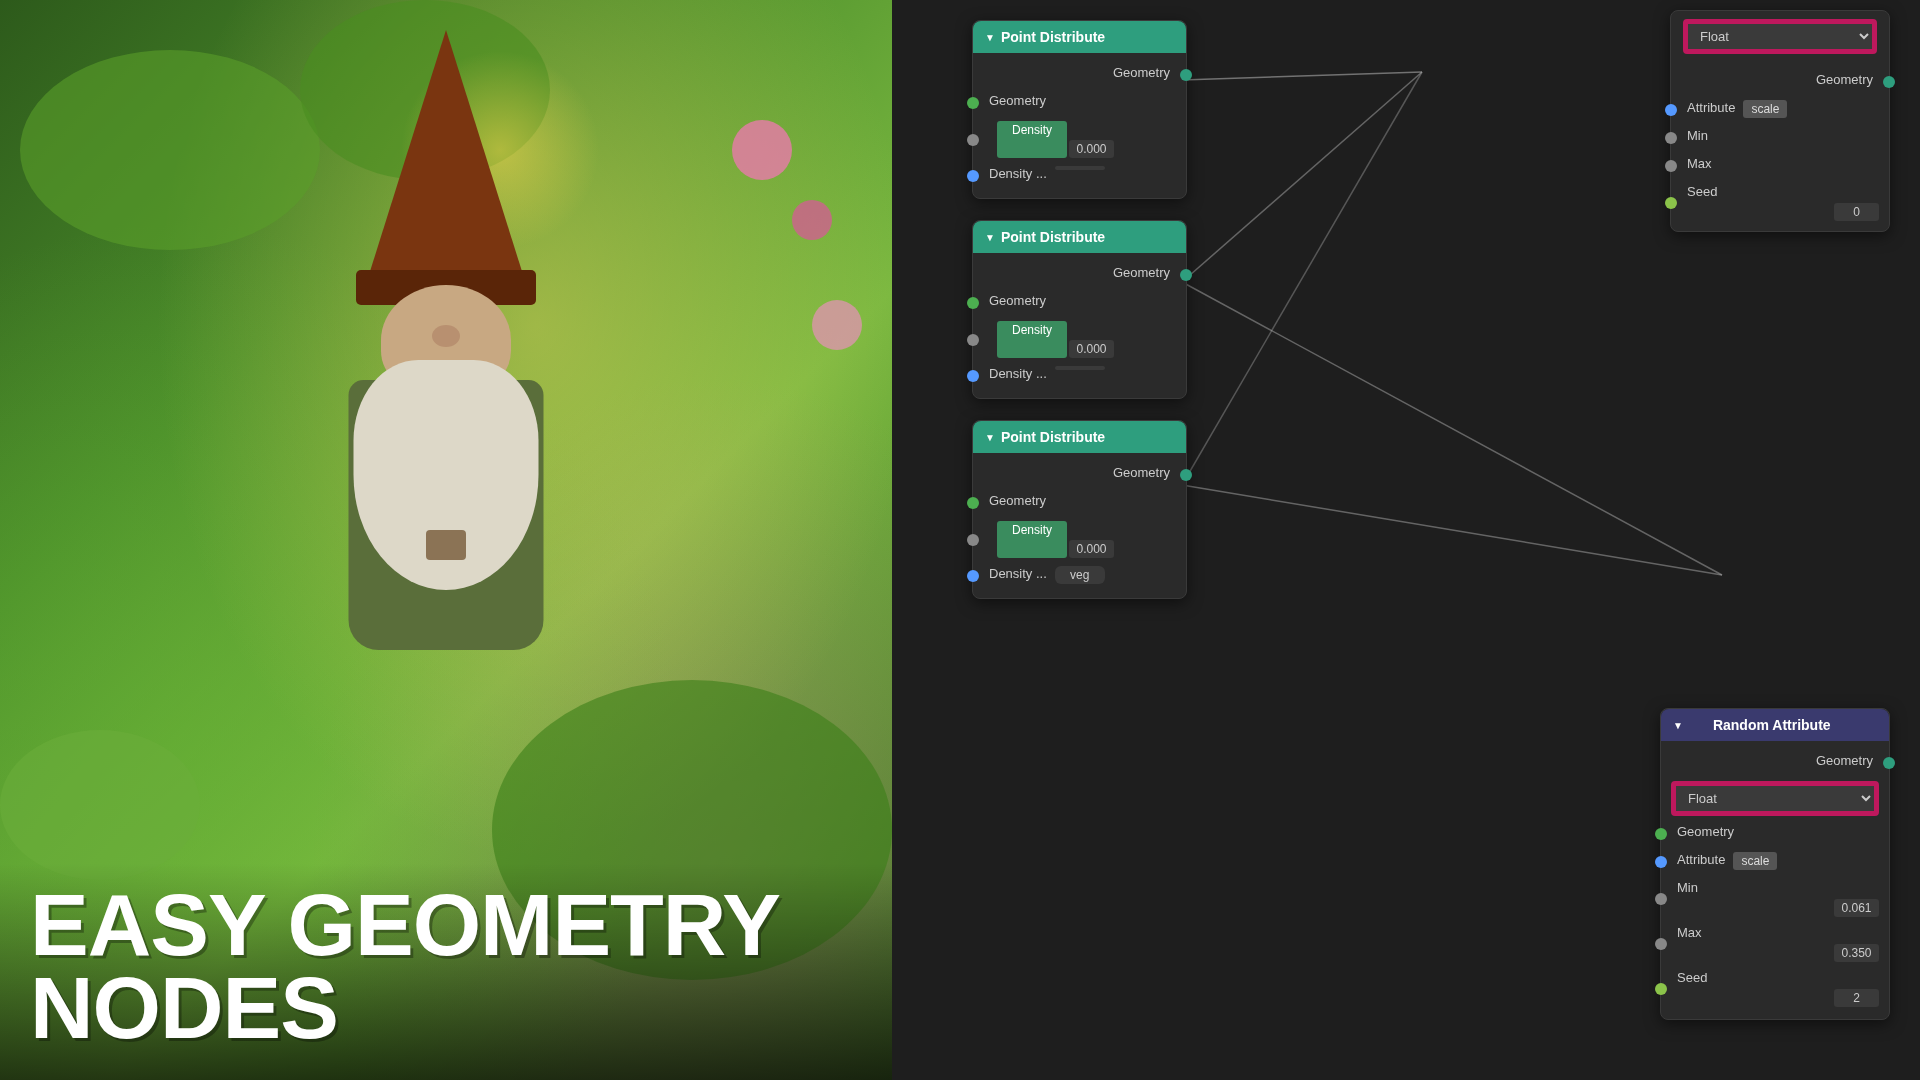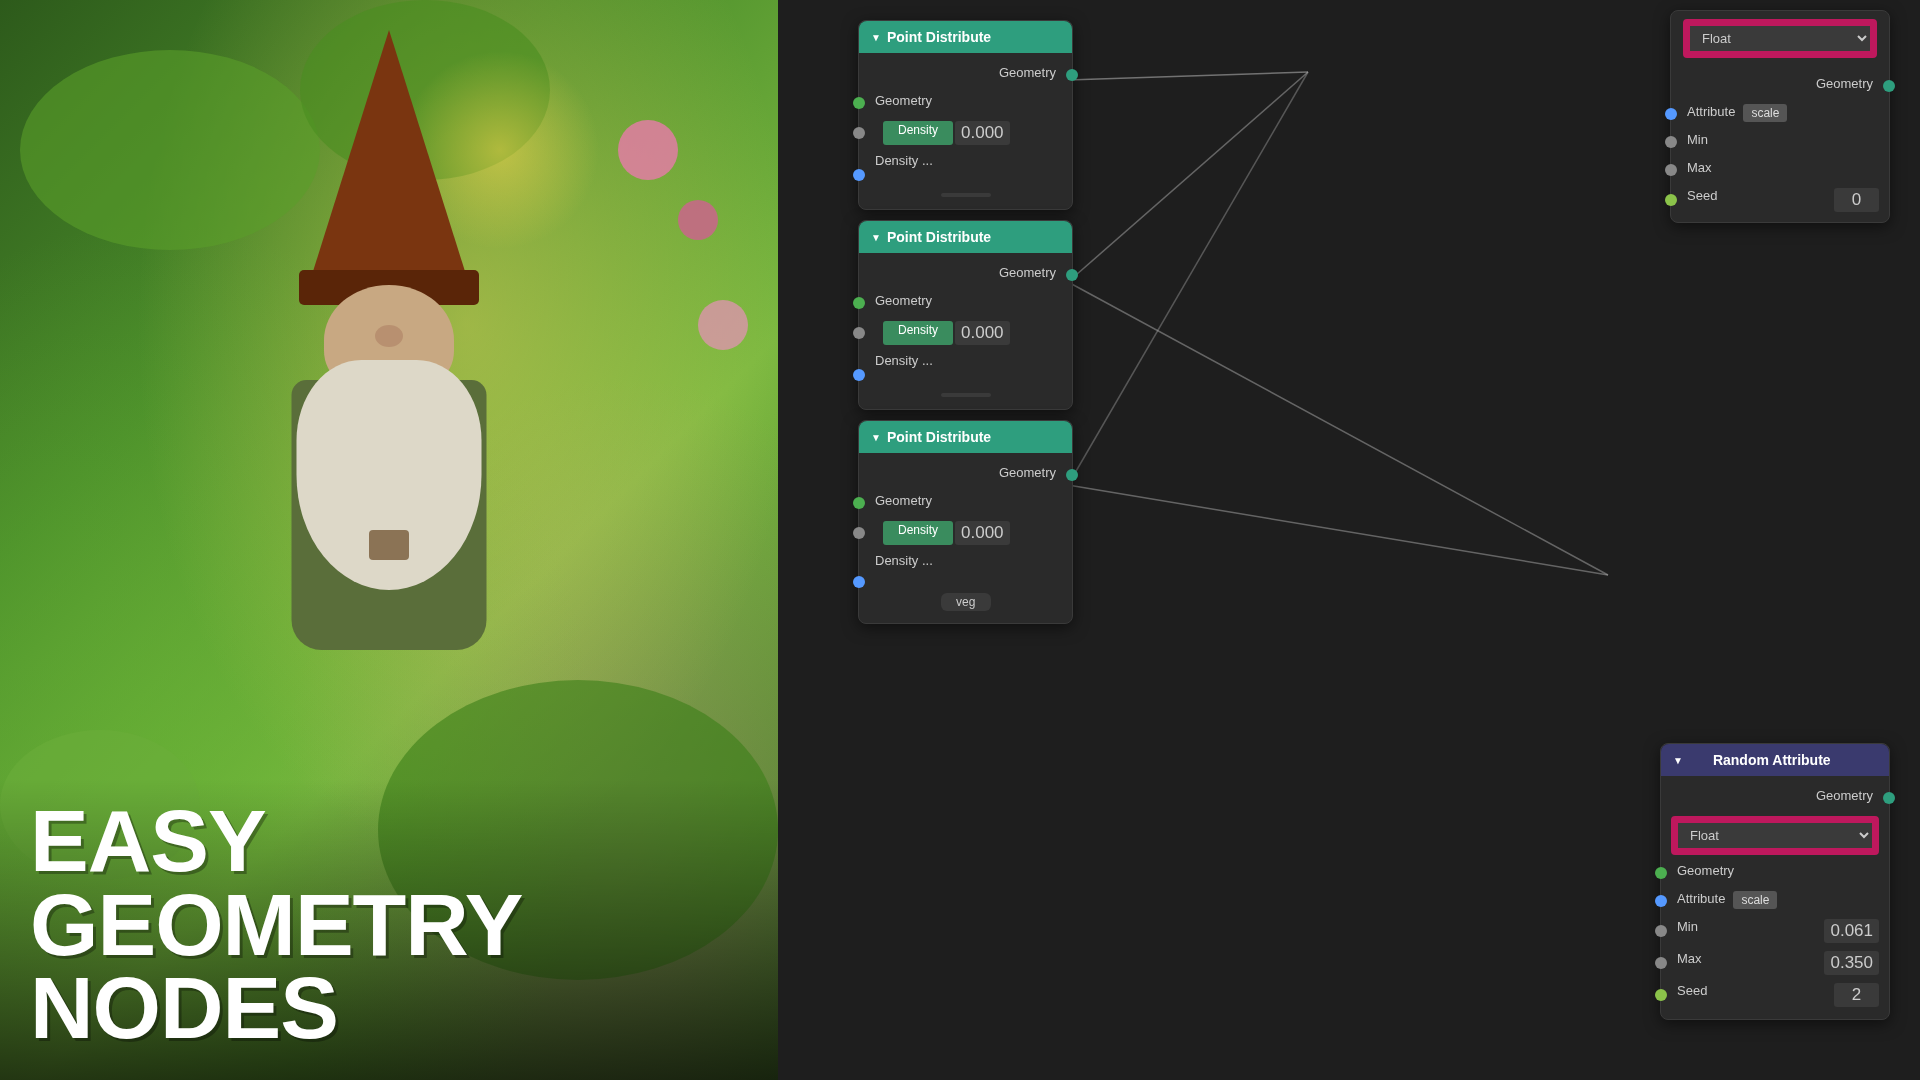--- a/index.html
+++ b/index.html
@@ -7,21 +7,21 @@
       width: 1920px;
       height: 1080px;
       overflow: hidden;
       font-family: 'Arial', sans-serif;
       background: #1a1a1a;
       display: flex;
     }
 
     
     .photo-side {
-      width: 778px;
+      width: 892px;
       height: 1080px;
       position: relative;
       overflow: hidden;
       flex-shrink: 0;
     }
 
     .photo-bg {
       width: 100%;
       height: 100%;
       background: 
@@ -178,52 +178,52 @@
       cursor: pointer;
       min-width: 70px;
       text-align: center;
     }
 
     .field-value {
       background: #3a3a3a;
       color: #ccc;
       padding: 2px 6px;
       border-radius: 3px;
-      font-size: 17px;
+      font-size: 12px;
       min-width: 45px;
       text-align: center;
+      margin-top: 19px;
     }
 
     .field-text {
       background: #3a3a3a;
       color: #ccc;
       padding: 2px 6px;
       border-radius: 6px;
       font-size: 12px;
       min-width: 50px;
       text-align: center;
-      margin-top: 40px;
     }
 
     
     .float-node {
       position: absolute;
       top: 10px;
       right: 30px;
       background: #2a2a2a;
       border-radius: 8px;
       border: 1px solid #3a3a3a;
       box-shadow: 0 4px 15px rgba(0,0,0,0.5);
       min-width: 220px;
     }
 
     .float-select {
       background: #3a3a3a;
       color: #ccc;
-      border: 7px solid #be185d;
+      border: 5px solid #be185d;
       padding: 4px 8px;
       border-radius: 4px;
       font-size: 13px;
       width: 100%;
     }
 
     .float-body {
       padding: 6px 0;
     }
 

